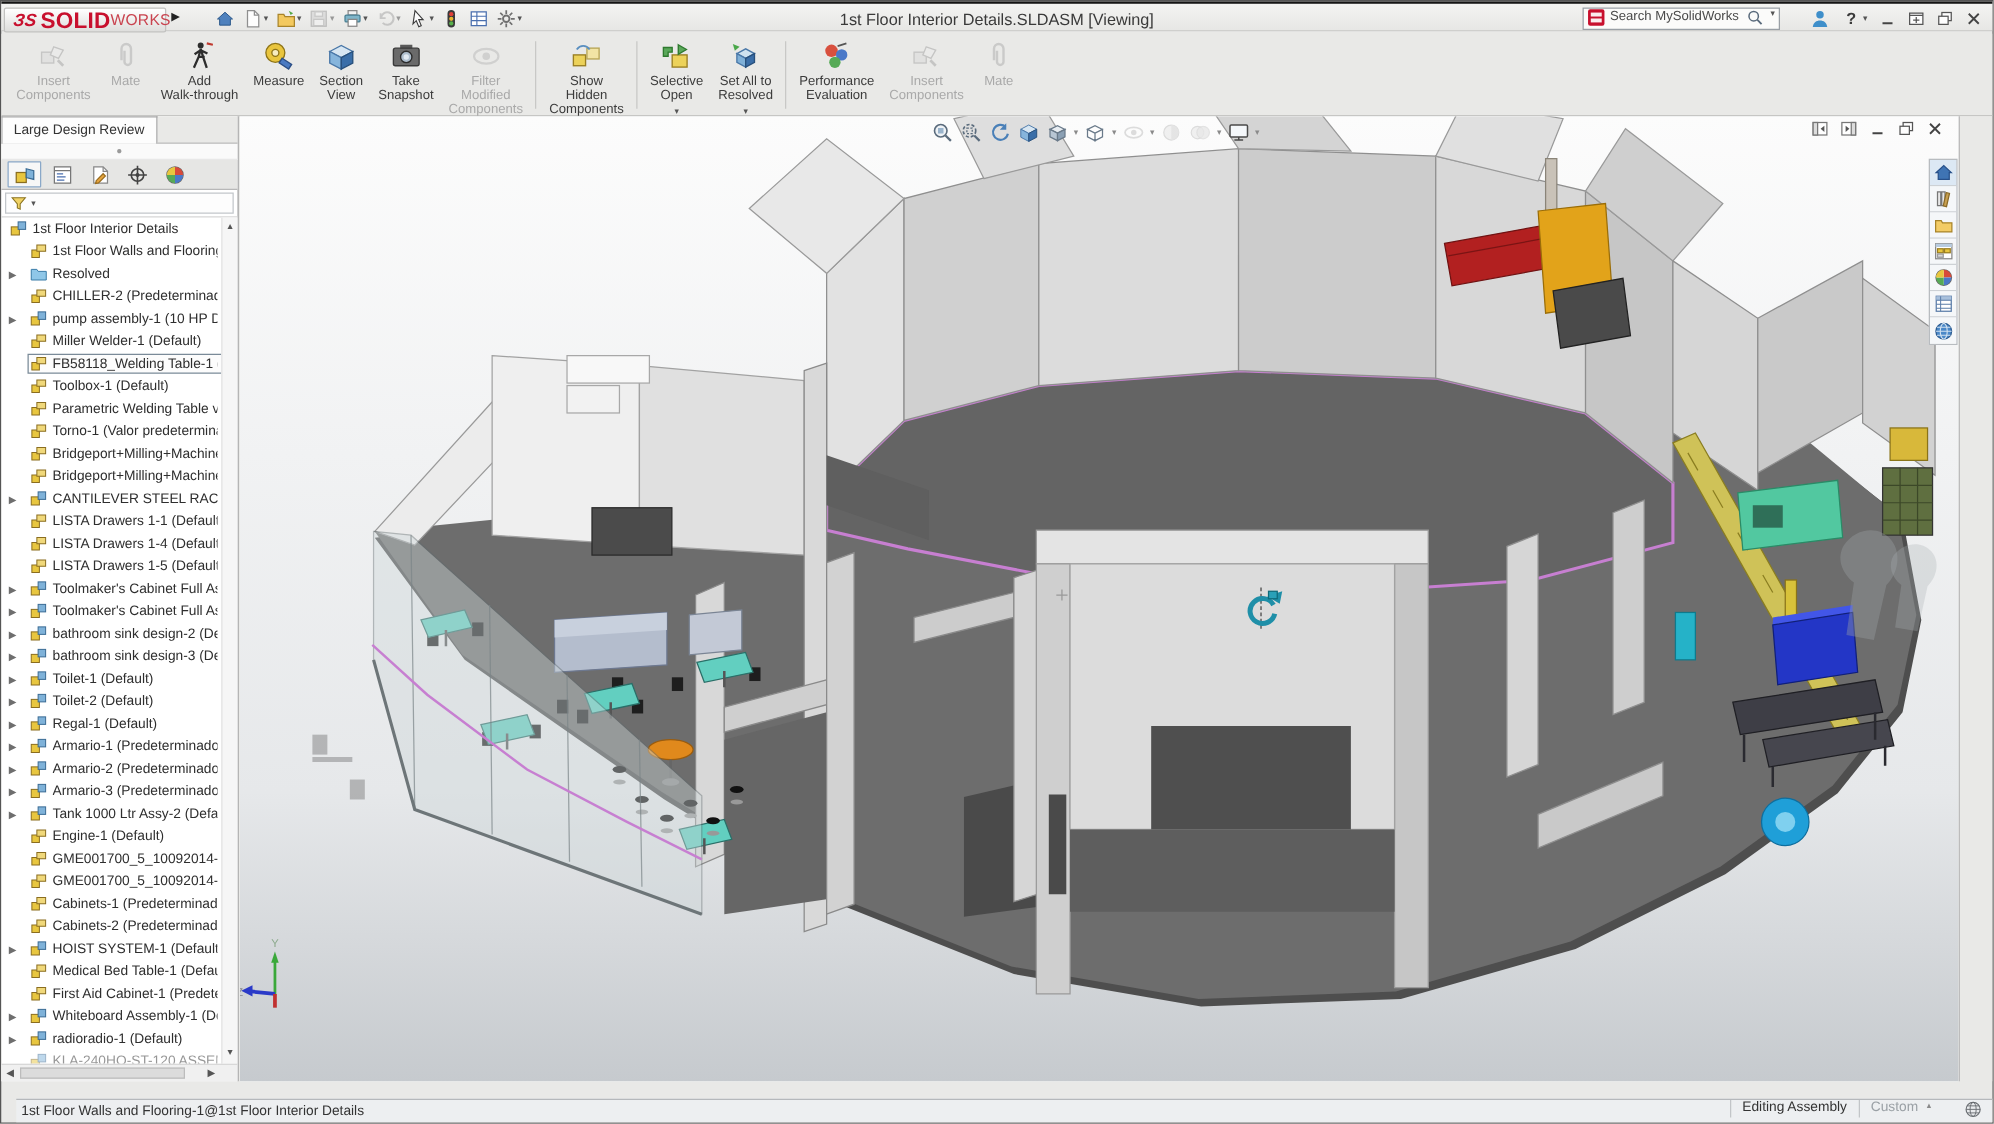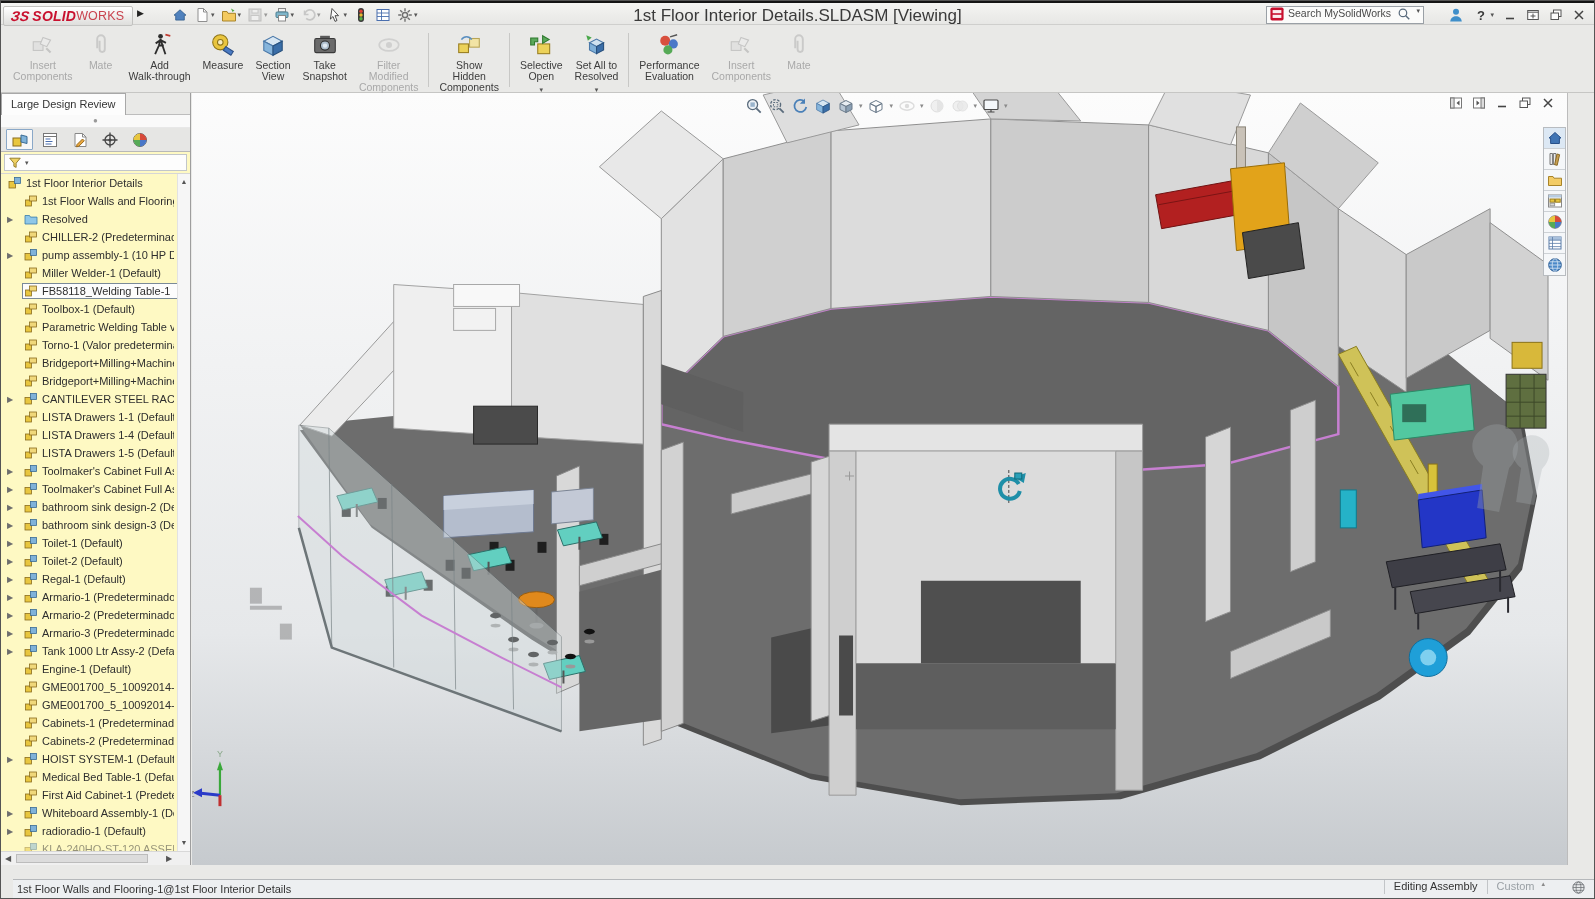--- a/index.html
+++ b/index.html
@@ -8,43 +8,43 @@
   .icn{display:inline-flex;align-items:center;justify-content:center;flex:none;}
   .icn svg{width:100%;height:100%;display:block;}
   .i16{width:16px;height:16px;} .i14{width:14px;height:14px;} .i26{width:26px;height:26px;}
   .i18{width:18px;height:18px;} .i15{width:15px;height:15px;}
   .crt{font-size:7px;color:#555;margin-left:1px;}
   .dis{filter:grayscale(1);opacity:.55;}
   
   .titlebar{position:absolute;top:0;left:0;right:0;height:24px;background:linear-gradient(#f4f4f2,#e7e7e5);border-top:2px solid #141414;border-bottom:1px solid #cfcfcd;}
   .logo{position:absolute;left:2px;top:3px;width:130px;height:20px;background:linear-gradient(#ffffff,#dededc);border:1px solid #c2c2c0;border-radius:2px;display:flex;align-items:center;padding-left:7px;}
   .logo .mark{color:#c8102e;font-weight:bold;font-style:italic;font-size:14px;margin-right:3px;transform:skewX(-8deg);}
-  .logo .b1{color:#c8102e;font-weight:bold;font-size:14px;letter-spacing:.2px;font-style:italic;}
+  .logo .b1{color:#c8102e;font-weight:bold;font-size:18px;letter-spacing:.2px;}
   .logo .b2{color:#c9434f;font-size:12.5px;letter-spacing:.2px;}
   .flyout{position:absolute;left:136px;top:5px;font-size:9px;color:#222;}
   .qa{position:absolute;left:168px;top:2px;height:20px;display:flex;align-items:center;}
   .qa-btn{display:flex;align-items:center;padding:1px 3px;}
-  .tb-title{position:absolute;left:0;right:0;top:0;height:24px;line-height:26px;text-align:center;font-size:17px;color:#3a3a3a;pointer-events:none;}
+  .tb-title{position:absolute;left:0;right:0;top:0;height:24px;line-height:26px;text-align:center;font-size:13px;color:#3a3a3a;pointer-events:none;}
   .searchbox{position:absolute;right:170px;top:3px;width:158px;height:18px;background:#fbfbfa;border:1px solid #9aa0a6;display:flex;gap:4px;padding:0 3px;}
   .searchbox .ph{flex:1;font-size:10.5px;color:#4a4a4a;white-space:nowrap;overflow:hidden;}
   .tb-right{position:absolute;right:8px;top:0;height:24px;display:flex;align-items:center;gap:9px;}
   .wbtn{display:flex;align-items:center;}
   
   .ribbon{position:absolute;top:26px;left:0;right:0;height:66px;background:#e9e9e7;border-bottom:1px solid #c6c6c4;display:flex;align-items:stretch;padding:2px 0 1px 6px;}
   .rbtn{display:flex;flex-direction:column;align-items:center;justify-content:flex-start;padding:3px 6px 1px;font-size:10.5px;line-height:11px;color:#3c3c3c;text-align:center;white-space:pre-line;min-width:44px;}
   .rbtn .icn{margin-bottom:2px;}
   .rbtn.dsb{color:#a9a9a9;}
   .rbtn.dsb .icn{filter:grayscale(1);opacity:.55;}
   .rcaret{font-size:7px;color:#555;margin-top:2px;}
   .rsep{width:1px;background:#c8c8c6;margin:4px 4px;}
   
   .main{position:absolute;top:92px;left:0;right:0;bottom:33px;}
   .right-rail{position:absolute;right:0;top:0;bottom:0;width:27px;background:#e9e9e7;border-left:1px solid #bcbcbc;}
   
-  .panel{position:absolute;left:0;top:0;bottom:0;width:190px;background:#fef9c3;border-right:1px solid #9e9e9e;}
+  .panel{position:absolute;left:0;top:0;bottom:0;width:190px;background:#ffffff;border-right:1px solid #9e9e9e;}
   .tabrow{position:relative;height:22px;background:#e9e9e7;border-bottom:1px solid #bdbdbd;}
   .ldr-tab{position:absolute;left:0;top:0;height:22px;background:#fdfdfd;border:1px solid #a8a8a8;border-bottom:none;padding:4px 9px 0;font-size:11px;color:#333;}
   .dotrow{height:13px;background:#fafafa;text-align:center;font-size:8px;color:#9a9a9a;line-height:12px;border-bottom:1px solid #e8e8e8;}
   .mtabs{height:24px;background:#e6e6e4;border-bottom:1px solid #b8b8b8;display:flex;align-items:center;padding-left:5px;gap:3px;}
   .mtab{width:27px;height:21px;display:flex;align-items:center;justify-content:center;border:1px solid transparent;border-radius:1px;}
   .mtab.active{background:#f7f7f7;border-color:#8aa8c8;}
   .filterrow{height:22px;border-bottom:1px solid #d6d6d6;display:flex;align-items:center;padding:2px 3px;}
   .filterbox{flex:1;height:17px;border:1px solid #c2c6ca;background:#fdfdfd;display:flex;align-items:center;padding:0 3px;gap:2px;}
   .tree{position:absolute;top:81px;bottom:14px;left:0;right:13px;overflow:hidden;font-size:11px;color:#2e2e2e;}
   .trow{height:18px;display:flex;align-items:center;padding-left:3px;white-space:nowrap;}

